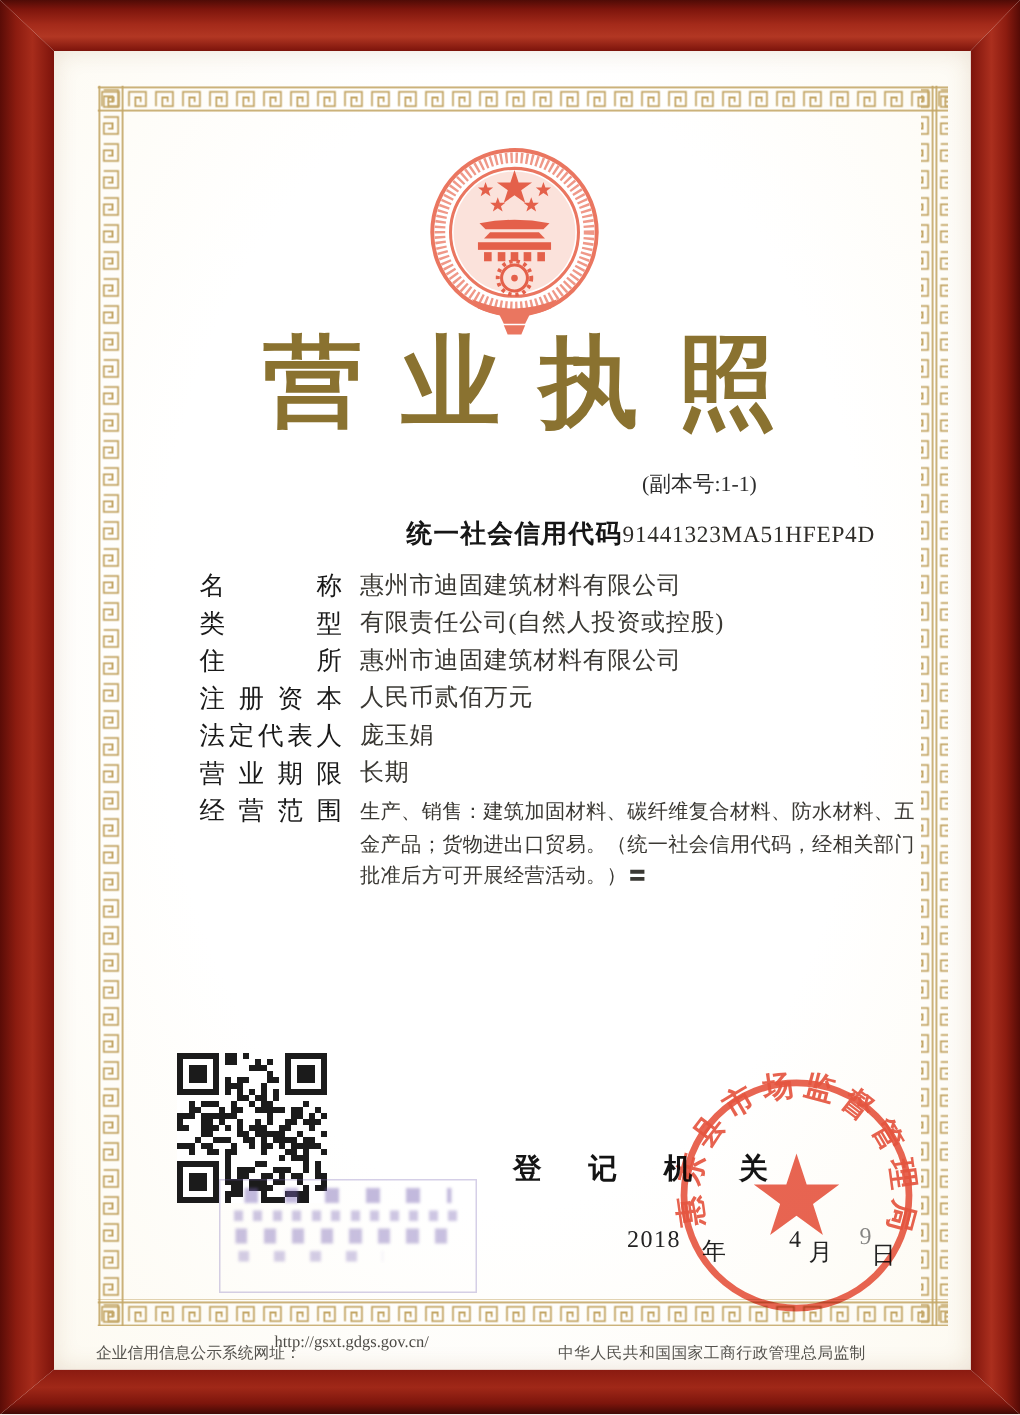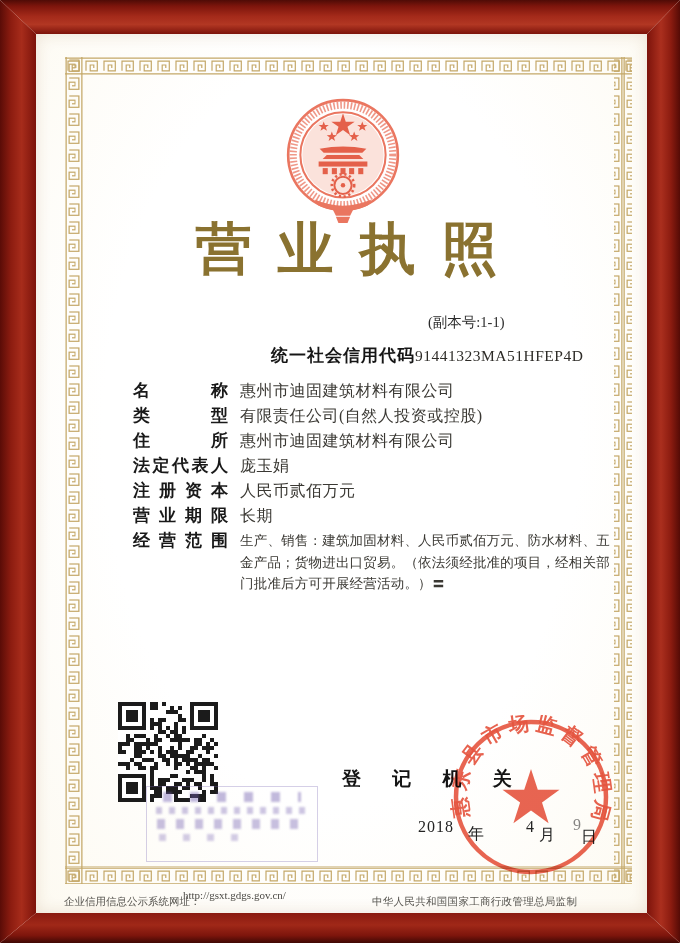--- a/index.html
+++ b/index.html
@@ -24,33 +24,33 @@
   
   .paper{
     position:absolute;left:36px;top:34px;right:33px;bottom:30px;z-index:2;
     background:radial-gradient(ellipse at 50% 45%,#ffffff 55%,#fdfaf1 100%);
     box-shadow:inset 0 0 16px rgba(130,70,30,.14);
   }
   .abs{position:absolute;}
   
   .license-title{
     left:0;right:0;top:186px;text-align:center;
-    font-size:56px;font-weight:700;color:#8a7230;
+    font-size:66px;font-weight:700;color:#8a7230;
     letter-spacing:26px;padding-left:36px;line-height:1.05;
   }
   .copy-label{left:274px;top:271px;font-size:25px;font-weight:700;color:#1d1d1d;letter-spacing:2px;}
   .copy-number{left:392px;top:279px;font-size:14.5px;color:#2c2c2c;font-family:"Liberation Serif",serif;}
   .credit-row{left:235px;top:310px;white-space:nowrap;}
   .credit-row .lbl{font-size:17px;font-weight:700;color:#161616;letter-spacing:1px;}
   .credit-row .val{font-size:15.5px;color:#2e2c28;font-family:"Liberation Serif",serif;letter-spacing:.5px;}
   
   .fields{left:97px;top:348px;width:477px;}
   .field-row{display:flex;gap:12px;margin-bottom:8px;}
   .field-label{
-    width:95px;flex:0 0 95px;font-size:17px;font-weight:700;color:#191919;
+    width:95px;flex:0 0 95px;font-size:17px;font-weight:400;color:#191919;
     text-align:justify;text-align-last:justify;line-height:17px;
   }
   .field-value{
     flex:1;font-size:16px;line-height:17px;color:#3a3833;
     font-family:"Liberation Serif",serif;letter-spacing:.5px;
   }
   .field-row.scope .field-value{font-size:13.5px;line-height:21.5px;letter-spacing:.2px;margin-top:-2px;}
   
   .qr-box{left:82px;top:668px;width:100px;height:100px;}
   .qr-box svg{width:100%;height:100%;display:block;background:#fff;}
@@ -153,34 +153,34 @@
     </div>
     <div class="field-row">
       <span class="field-label">类型</span>
       <span class="field-value">有限责任公司(自然人投资或控股)</span>
     </div>
     <div class="field-row">
       <span class="field-label">住所</span>
       <span class="field-value">惠州市迪固建筑材料有限公司</span>
     </div>
     <div class="field-row">
+      <span class="field-label">注册资本</span>
+      <span class="field-value">人民币贰佰万元</span>
+    </div>
+    <div class="field-row">
       <span class="field-label">法定代表人</span>
       <span class="field-value">庞玉娟</span>
     </div>
     <div class="field-row">
-      <span class="field-label">注册资本</span>
-      <span class="field-value">人民币贰佰万元</span>
-    </div>
-    <div class="field-row">
       <span class="field-label">营业期限</span>
       <span class="field-value">长期</span>
     </div>
     <div class="field-row scope">
       <span class="field-label">经营范围</span>
-      <span class="field-value">生产、销售：建筑加固材料、人民币贰佰万元、防水材料、五金产品；货物进出口贸易。（依法须经批准的项目，经相关部门批准后方可开展经营活动。）〓</span>
+      <span class="field-value">生产、销售：建筑加固材料、碳纤维复合材料、防水材料、五金产品；货物进出口贸易。（统一社会信用代码，经相关部门批准后方可开展经营活动。）〓</span>
     </div>
   </div>
 
   <div class="abs qr-box">
     <svg id="qr-svg" viewBox="0 0 25 25" shape-rendering="crispEdges">
         <rect x="8" y="0" width="1" height="1" fill="#1b1b1b"></rect>
         <rect x="9" y="0" width="1" height="1" fill="#1b1b1b"></rect>
         <rect x="11" y="0" width="1" height="1" fill="#1b1b1b"></rect>
         <rect x="8" y="1" width="1" height="1" fill="#1b1b1b"></rect>
         <rect x="9" y="1" width="1" height="1" fill="#1b1b1b"></rect>

